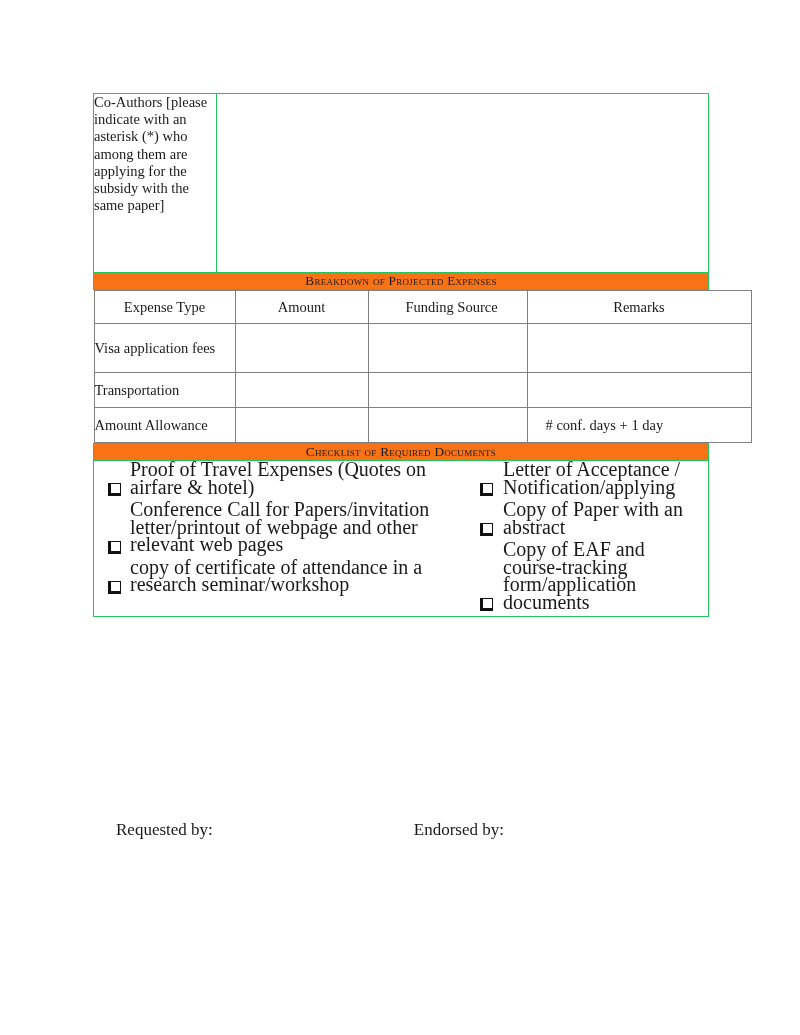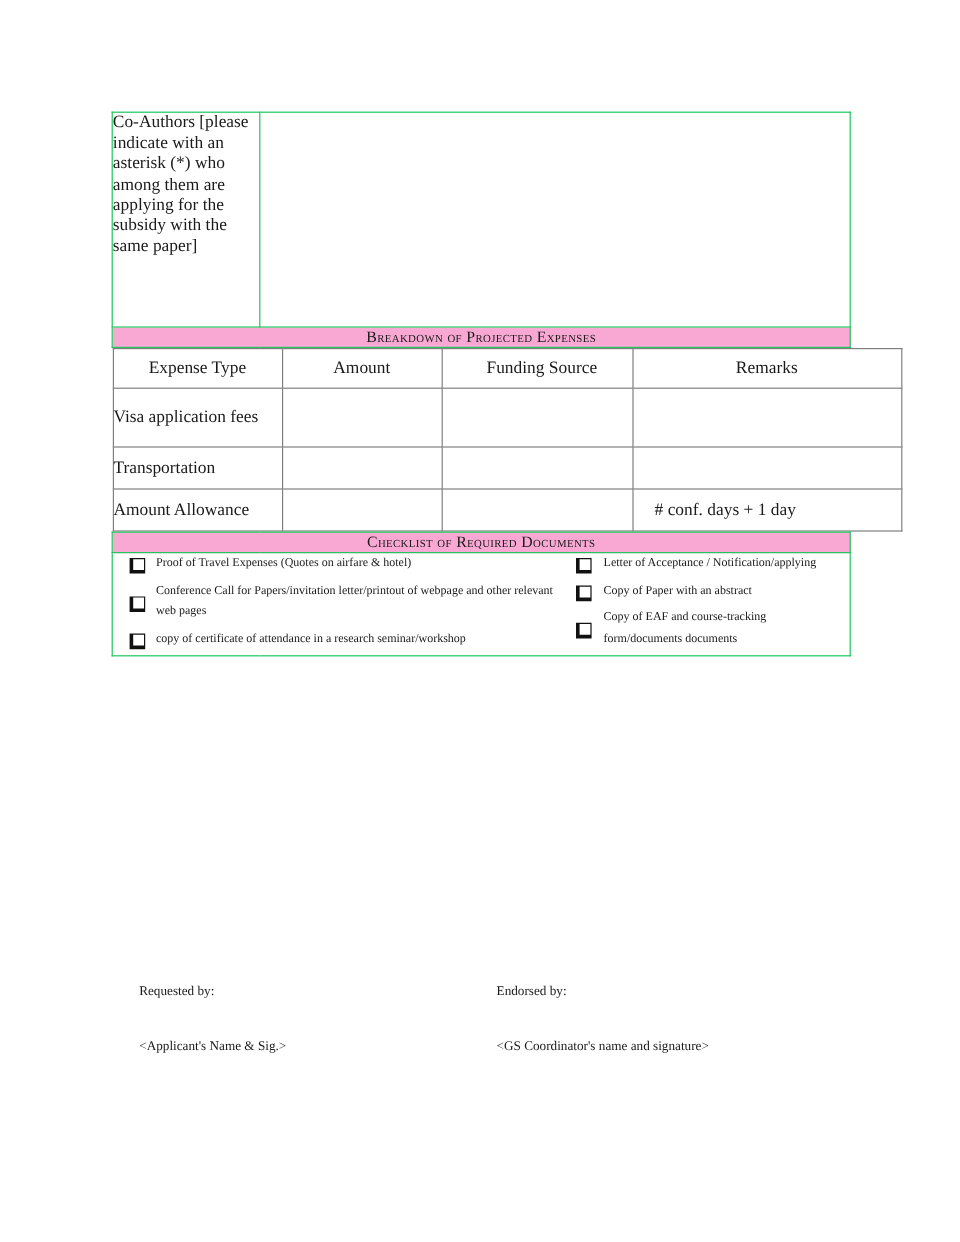--- a/index.html
+++ b/index.html
@@ -45,21 +45,21 @@
     font-size: 14.5px;
     line-height: 17.2px;
     height: 178px;
   }
   .coauthor-value {
     width: 491px;
   }
 
   
   .section-band {
-    background: #f9a8d4;
+    background: #f97316;
     text-align: center;
     font-size: 13.2px;
     font-variant: small-caps;
     letter-spacing: .3px;
     padding: 5px 0 6px 0;
     height: 16px;
     vertical-align: middle;
   }
 
   
@@ -102,23 +102,23 @@
   }
   .checklist-cols {
     display: flex;
     width: 100%;
   }
   .chk-col-left  { width: 382px; }
   .chk-col-right { width: 219px; }
 
   .chk-item {
     display: flex;
-    align-items: center;
+    align-items: flex-end;
     margin: 0 0 5px 0;
-    font-size: 10px;
+    font-size: 20px;
     line-height: 17.5px;
   }
   .chk-col-left .chk-item  { padding-left: 14px; }
   .chk-col-right .chk-item { padding-left: 4px; }
 
   .chk-box {
     flex: 0 0 auto;
     width: 9px;
     height: 9px;
     margin-top: 4px;
@@ -132,21 +132,21 @@
   }
   .chk-col-right .chk-box { margin-right: 10px; }
   .chk-text { flex: 1 1 auto; }
 
   
   .sig-area {
     position: absolute;
     left: 93px;
     top: 820px;
     width: 620px;
-    font-size: 11px;
+    font-size: 17px;
   }
   .sig-row {
     display: flex;
     width: 100%;
   }
   .sig-row + .sig-row { margin-top: 34px; }
   .sig-col-left  { width: 295px; padding-left: 23px; }
   .sig-col-right { width: 320px; padding-left: 22px; }
 </style>
 </head>
@@ -231,35 +231,31 @@
               <div class="chk-item">
                 <span class="chk-box"></span>
                 <span class="chk-text">Letter of Acceptance / Notification/applying</span>
               </div>
               <div class="chk-item">
                 <span class="chk-box"></span>
                 <span class="chk-text">Copy of Paper with an abstract</span>
               </div>
               <div class="chk-item">
                 <span class="chk-box"></span>
-                <span class="chk-text">Copy of EAF and course-tracking form/documents documents</span>
+                <span class="chk-text">Copy of EAF and course-tracking form/application documents</span>
               </div>
             </div>
 
           </div>
         </td>
       </tr>
 
     </tbody>
   </table>
 
   <div class="sig-area">
     <div class="sig-row">
       <div class="sig-col-left">Requested by:</div>
       <div class="sig-col-right">Endorsed by:</div>
     </div>
-    <div class="sig-row">
-      <div class="sig-col-left">&lt;Applicant's Name &amp; Sig.&gt;</div>
-      <div class="sig-col-right">&lt;GS Coordinator's name and signature&gt;</div>
-    </div>
   </div>
 
 </div>
 
 </body></html>

